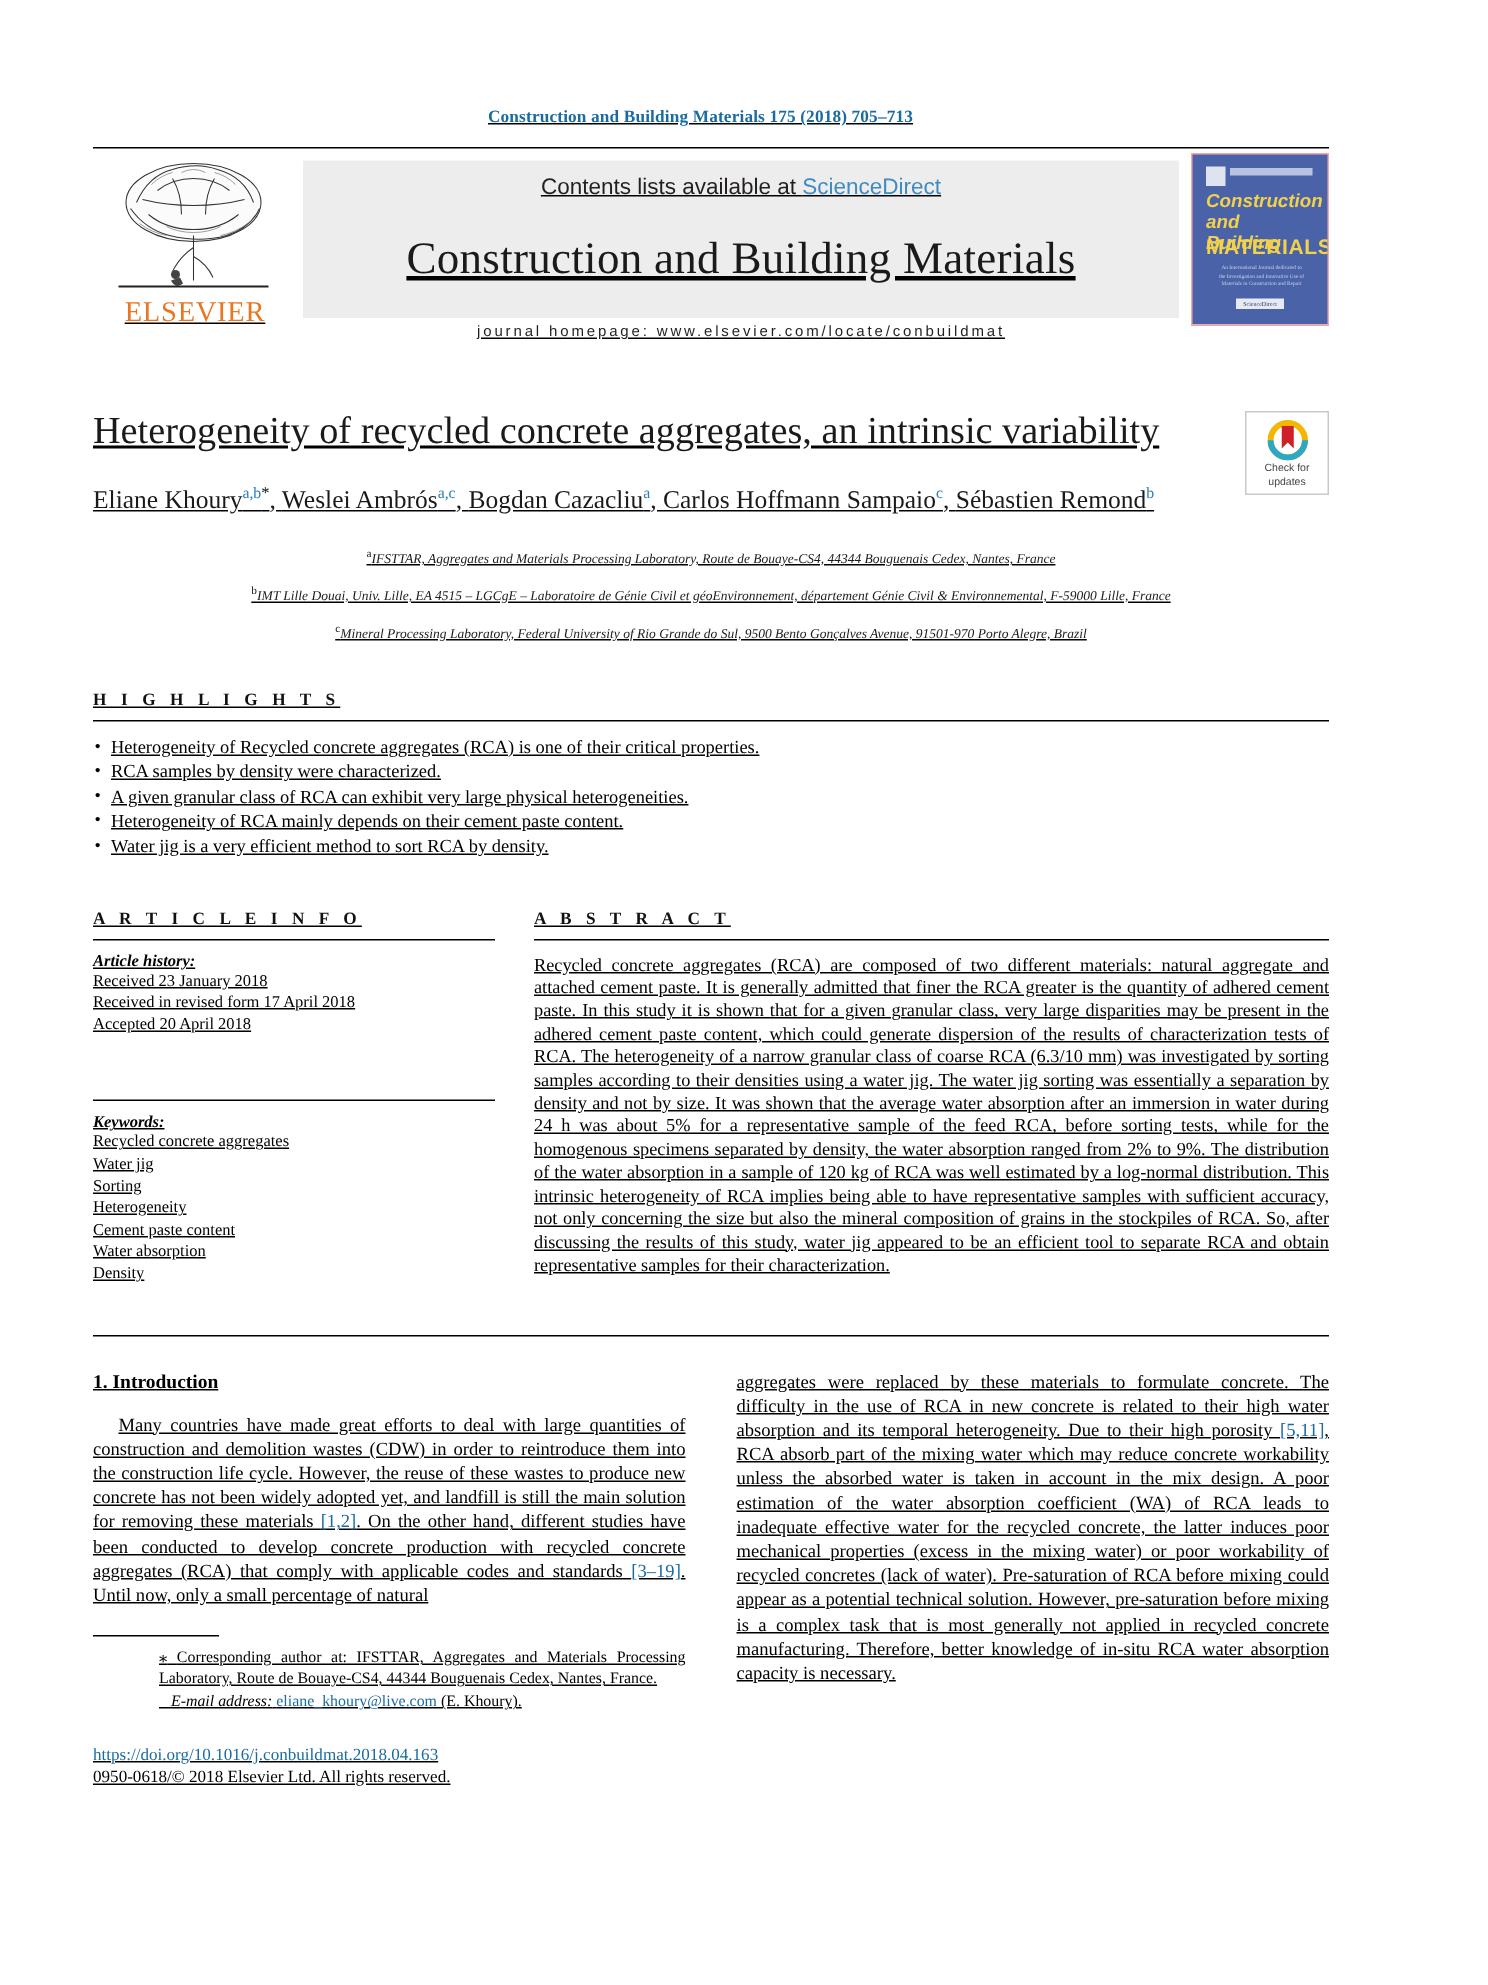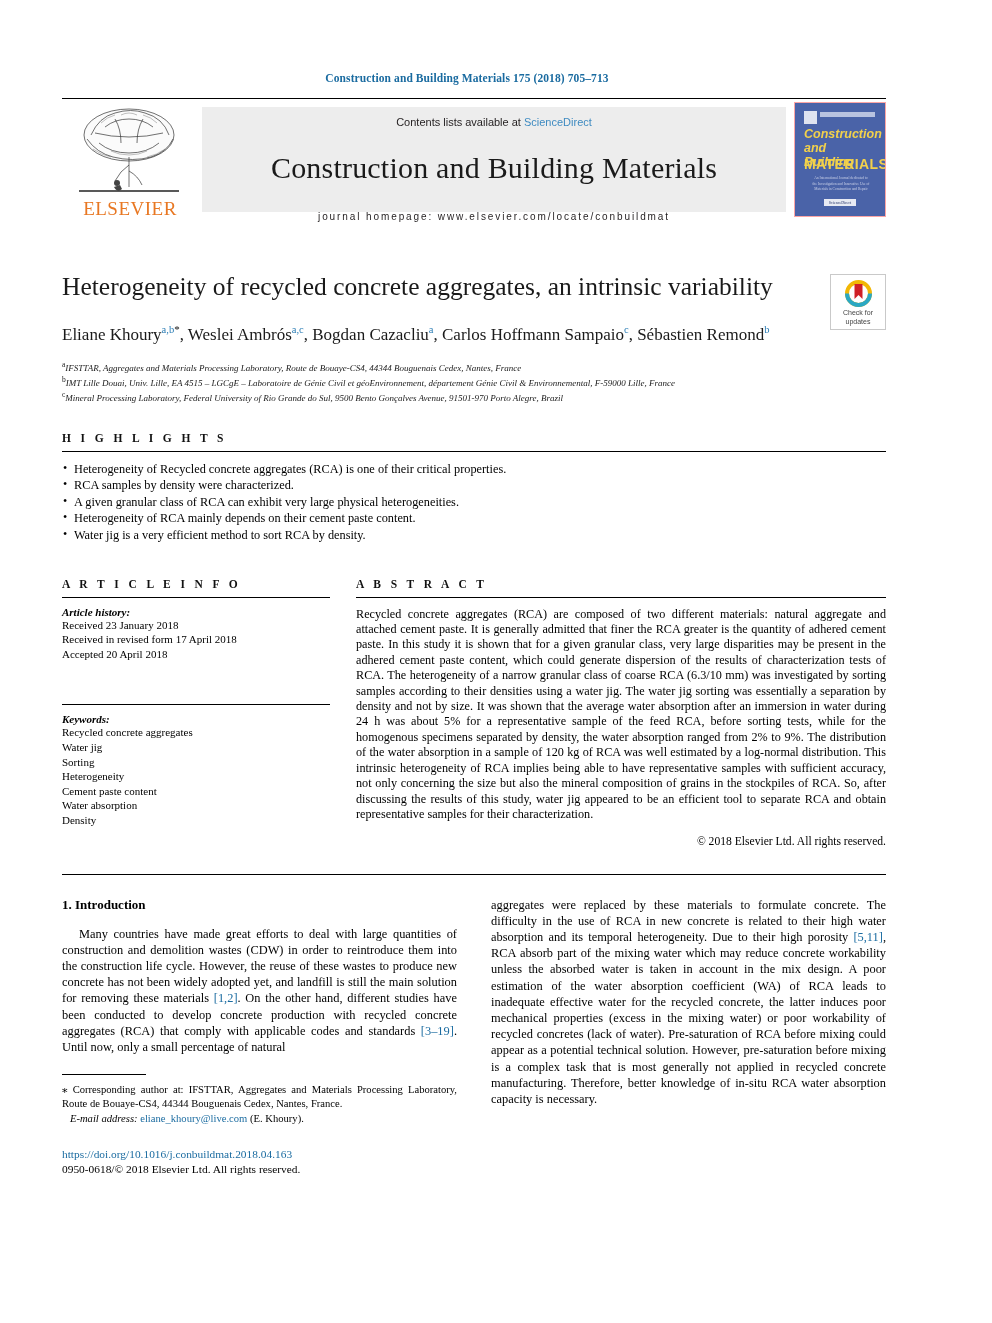--- a/index.html
+++ b/index.html
@@ -6,21 +6,21 @@
   html, body { margin: 0; padding: 0; }
   body {
     width: 992px;
     height: 1323px;
     background: #ffffff;
     font-family: "Liberation Serif", "DejaVu Serif", serif;
     color: #000000;
     position: relative;
     overflow: hidden;
   }
-  .page { position: relative; width: 934px; height: 1323px; padding: 0; }
+  .page { position: relative; width: 934px; height: 1323px; padding: 0; text-decoration: underline; }
 
   
   .runninghead {
     text-align: center;
     color: #1a6ba0;
     font-size: 11.5px;
     font-weight: bold;
     padding-top: 72px;
     letter-spacing: 0.1px;
   }
@@ -53,21 +53,21 @@
   .banner {
     flex: 1 1 auto;
     background: #ededed;
     margin: 8px 0 8px 4px;
     position: relative;
     text-align: center;
     padding-top: 9px;
   }
   .contents-line {
     font-family: "Liberation Sans", sans-serif;
-    font-size: 11px;
+    font-size: 15px;
     color: #231f20;
   }
   .sd-link { color: #3f8bc1; }
   .journal-title {
     font-family: "Liberation Serif", serif;
     font-size: 30px;
     color: #1a1a1a;
     margin-top: 23px;
     letter-spacing: 0.2px;
   }
@@ -124,21 +124,21 @@
     width: 56px;
     height: 56px;
     border: 1px solid #c9c9c9;
     background: #fff;
     text-align: center;
     padding-top: 5px;
   }
   .cm-ring { width: 27px; height: 27px; margin: 0 auto; position: relative; }
   .cm-label { font-family: "Liberation Sans", sans-serif; font-size: 7px; color: #444; line-height: 8.5px; margin-top: 2px; }
 
-  .affiliations { margin-top: 13px; font-size: 9px; font-style: italic; line-height: 11px; color: #1a1a1a; }
+  .affiliations { margin-top: 13px; font-size: 9px; font-style: italic; line-height: 21px; color: #1a1a1a; text-align: center; }
   .affiliations sup { font-style: normal; font-size: 7.5px; }
 
   
   .section-block { margin: 0 48px 0 62px; }
   .hl-wrap { margin-top: 28px; }
   .sec-label {
     font-family: "Liberation Serif", serif;
     font-weight: bold;
     font-size: 11.5px;
     letter-spacing: 3.4px;
@@ -166,21 +166,21 @@
 
   
   .body-rule { border-top: 1px solid #000; margin: 26px 48px 0 62px; }
   .body-cols { display: flex; margin: 22px 48px 0 62px; gap: 34px; position: relative; }
   .bcol { flex: 1 1 0; position: relative; }
   h2.secnum { font-size: 13px; font-weight: bold; margin: 0 0 13px 0; font-family: "Liberation Serif", serif; }
   .para { font-size: 12.4px; line-height: 16.2px; text-align: justify; margin: 0; }
   .para.indent { text-indent: 17px; }
   .ref { color: #1a6ba0; }
   .fn-rule { width: 84px; border-top: 1px solid #000; margin: 19px 0 7px 0; }
-  .footnote { font-size: 10.6px; line-height: 14px; text-align: justify; }
+  .footnote { font-size: 10.6px; line-height: 14px; text-align: justify; margin-left: 44px; }
   .footnote .fn-star { font-size: 11px; }
   .fn-email { margin-top: 1px; }
   .fn-email i { font-style: italic; }
   .link { color: #1a6ba0; }
   .doi-block { margin-top: 21px; font-size: 11.4px; line-height: 14.4px; }
   .doi-line { color: #1a6ba0; }
 </style>
 </head>
 <body>
 
@@ -302,21 +302,20 @@
           <div class="ai-line">Cement paste content</div>
           <div class="ai-line">Water absorption</div>
           <div class="ai-line">Density</div>
         </div>
     </div>
 
     <div class="col-abstract">
       <div class="sec-label">A B S T R A C T</div>
       <div class="rule-thick"></div>
       <p class="abstract-body">Recycled concrete aggregates (RCA) are composed of two different materials: natural aggregate and attached cement paste. It is generally admitted that finer the RCA greater is the quantity of adhered cement paste. In this study it is shown that for a given granular class, very large disparities may be present in the adhered cement paste content, which could generate dispersion of the results of characterization tests of RCA. The heterogeneity of a narrow granular class of coarse RCA (6.3/10 mm) was investigated by sorting samples according to their densities using a water jig. The water jig sorting was essentially a separation by density and not by size. It was shown that the average water absorption after an immersion in water during 24 h was about 5% for a representative sample of the feed RCA, before sorting tests, while for the homogenous specimens separated by density, the water absorption ranged from 2% to 9%. The distribution of the water absorption in a sample of 120 kg of RCA was well estimated by a log-normal distribution. This intrinsic heterogeneity of RCA implies being able to have representative samples with sufficient accuracy, not only concerning the size but also the mineral composition of grains in the stockpiles of RCA. So, after discussing the results of this study, water jig appeared to be an efficient tool to separate RCA and obtain representative samples for their characterization.</p>
-      <div class="copyright">© 2018 Elsevier Ltd. All rights reserved.</div>
     </div>
   </div>
 
   <div class="body-rule"></div>
 
   <div class="body-cols">
     <div class="bcol">
       <h2 class="secnum">1. Introduction</h2>
       <p class="para indent"><span>Many countries have made great efforts to deal with large quantities of construction and demolition wastes (CDW) in order to reintroduce them into the construction life cycle. However, the reuse of these wastes to produce new concrete has not been widely adopted yet, and landfill is still the main solution for removing these materials </span><span class="ref">[1,2]</span><span>. On the other hand, different studies have been conducted to develop concrete production with recycled concrete aggregates (RCA) that comply with applicable codes and standards </span><span class="ref">[3–19]</span><span>. Until now, only a small percentage of natural</span></p>
 

